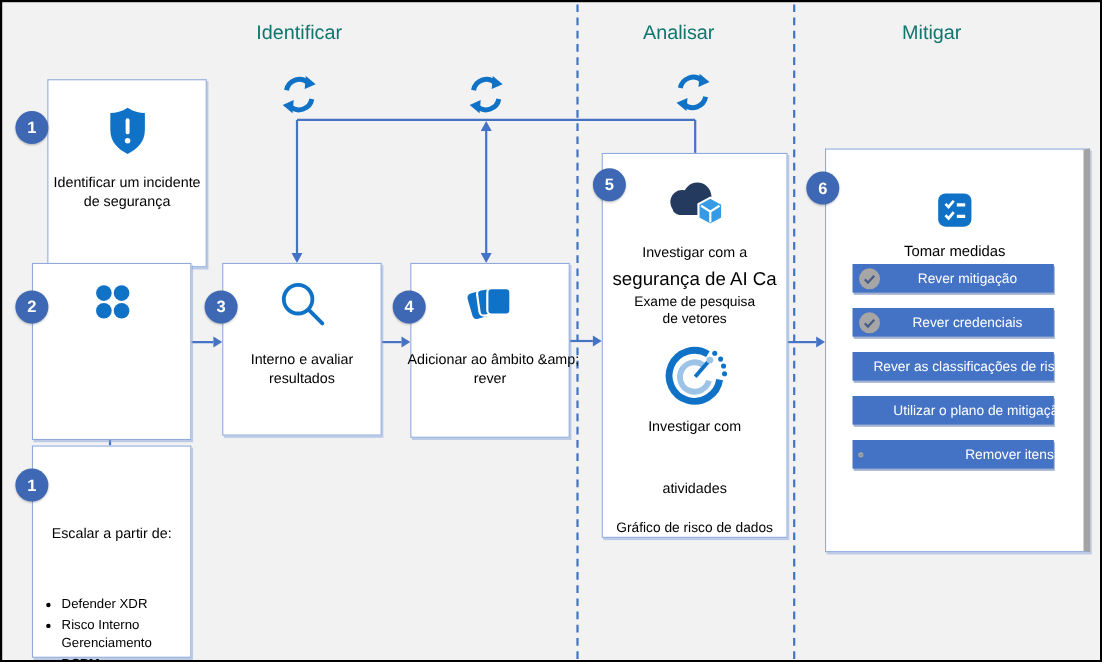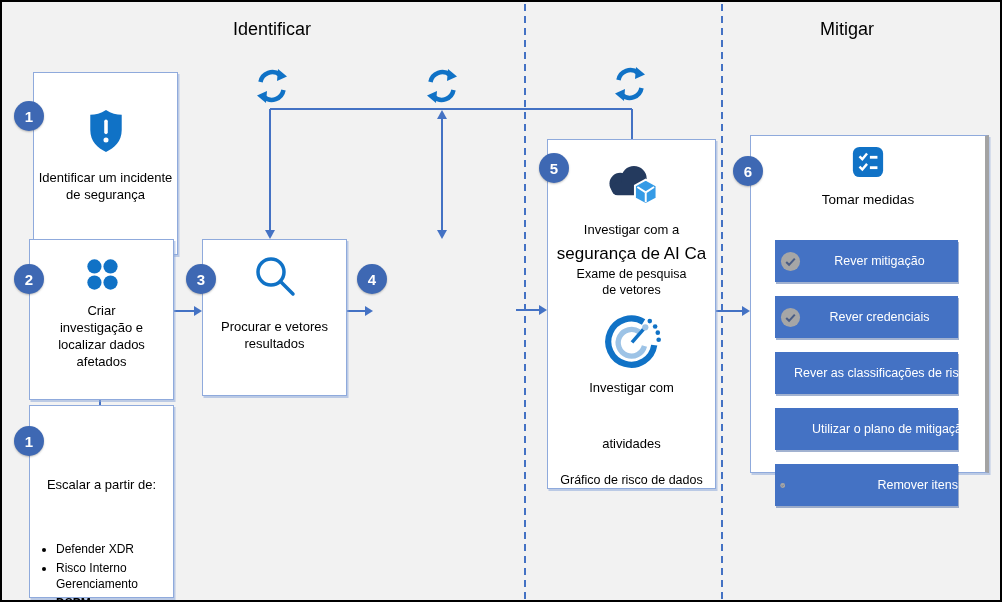--- a/index.html
+++ b/index.html
@@ -1,56 +1,56 @@
 <!DOCTYPE html>
 <html><head>
 <meta charset="utf-8">
 <style>
   html,body{margin:0;padding:0;background:#fff;font-family:"Liberation Sans","DejaVu Sans",sans-serif;}
   #stage{position:relative;width:1002px;height:602px;box-sizing:border-box;
          border:2px solid #000;background:#f2f2f2;overflow:hidden;color:#000;}
-  .phase-title{position:absolute;top:17px;font-size:18px;color:#000000;text-align:center;width:180px;z-index:2;}
+  .phase-title{position:absolute;top:17px;font-size:18px;color:#0f766e;text-align:center;width:180px;z-index:2;}
   svg.layer{position:absolute;left:0;top:0;z-index:1;}
   .node{position:absolute;background:#fff;border:1px solid #8faadc;
         box-shadow:1.5px 2px 0 rgba(142,169,219,.55);z-index:2;
         display:flex;flex-direction:column;align-items:center;}
   .badge{position:absolute;width:30px;height:30px;border-radius:50%;background:#3e68b3;
          color:#fff;font-size:15px;font-weight:bold;display:flex;align-items:center;
          justify-content:center;z-index:4;box-shadow:0 1px 2px rgba(0,0,0,.25);}
   .node-text{font-size:13px;line-height:17px;text-align:center;margin-top:39px;}
   .small-text{font-size:12.5px;line-height:16px;text-align:center;}
   .big-text{font-size:17px;line-height:20px;white-space:nowrap;}
   .nowrap{white-space:nowrap;}
   
-  #box1{left:31px;top:70px;width:143px;height:145px;padding-top:36px;}
+  #box1{left:41px;top:70px;width:143px;height:145px;padding-top:24px;}
   #box1 .node-text{margin-top:16px;}
   #box2{left:27px;top:237px;width:143px;height:143px;padding-top:16px;}
   #box2 .node-text{margin-top:10px;}
   #box3{left:200px;top:237px;width:143px;height:143px;padding-top:12px;}
   #box3 .node-text{margin-top:18px;}
   #box4{left:371px;top:237px;width:143px;height:143px;padding-top:14px;}
   #box4 .node-text{margin-top:22px;}
   #box4 .overflow-line{white-space:nowrap;align-self:flex-start;padding-left:6px;}
   #escalate{left:27px;top:403px;width:143px;height:175px;padding-top:16px;gap:38px;}
   #escalate .node-text{margin-top:16px;}
   #escalate ul{margin:10px 0 0 0;padding-left:26px;align-self:flex-start;font-size:12px;line-height:16px;width:100px;}
   #escalate li{margin-bottom:3px;}
   #escalate li.bold{font-weight:bold;}
   #box5{left:545px;top:137px;width:167px;height:326px;padding-top:22px;justify-content:flex-end;}
   #box5 .l1{margin-top:12px;}
   #box5 .l2{margin-top:6px;}
   #box5 .l34{margin-top:2px;}
   #box5 .gauge{margin-top:16px;}
   #box5 .l5{margin-top:8px;}
   #box5 .l7{margin-top:20px;}
-  #box6{left:748px;top:133px;width:234px;height:327px;padding-top:9px;
-        border-right:4px solid #a3a3a3;}
+  #box6{left:748px;top:133px;width:234px;height:327px;padding-top:38px;
+        border-right:6px solid #a3a3a3;}
   #box6 .node-text{margin-top:12px;font-size:13.5px;}
   .btn-stack{position:absolute;left:24px;top:104px;width:183px;}
-  .action-btn{width:183px;height:42px;background:#4472c4;margin-bottom:14px;
+  .action-btn{width:183px;height:26px;background:#4472c4;margin-bottom:14px;
               box-shadow:1px 2px 0 rgba(48,84,150,.45);display:flex;align-items:center;
               padding-left:5px;box-sizing:border-box;}
   .action-btn .lbl{color:#fff;font-size:12.5px;white-space:nowrap;}
   .b-center{flex:1;display:flex;justify-content:center;}
   .b-off1 .lbl{margin-left:14px;}
   .b-off2 .lbl{margin-left:32px;}
   .b-off3 .lbl{margin-left:92px;}
   .sync{position:absolute;z-index:2;}
 </style>
 </head>
@@ -80,20 +80,21 @@
       <polygon points="93,229 103,229 98,237"></polygon>
       <polygon points="93,389 103,389 98,381"></polygon>
       <polygon points="192,304 192,314 200,309"></polygon>
       <polygon points="363,304 363,314 371,309"></polygon>
       <polygon points="537,303 537,313 545,308"></polygon>
       <polygon points="740,304 740,314 748,309"></polygon>
     </g>
   </svg>
 
   <div class="phase-title" style="left:180px;">Identificar</div>
+  <div class="phase-title" style="left:525px;">Analisar</div>
   <div class="phase-title" style="left:755px;">Mitigar</div>
 
   <svg class="sync" style="left:252px;top:66px;" width="36" height="36" viewBox="0 0 36 36">
     <path d="M6.5,14 A12,12 0 0 1 26,7" fill="none" stroke="#1072c6" stroke-width="4.5"></path>
     <polygon points="24,1 33,8.5 23,13" fill="#1072c6"></polygon>
     <path d="M29.5,22 A12,12 0 0 1 10,29" fill="none" stroke="#1072c6" stroke-width="4.5"></path>
     <polygon points="12,35 3,27.5 13,23" fill="#1072c6"></polygon>
   </svg>
   <svg class="sync" style="left:422px;top:66px;" width="36" height="36" viewBox="0 0 36 36">
     <path d="M6.5,14 A12,12 0 0 1 26,7" fill="none" stroke="#1072c6" stroke-width="4.5"></path>
@@ -128,26 +129,20 @@
     </div>
   </div>
 
   <div class="node" id="box2">
     <svg width="36" height="36" viewBox="0 0 38 38">
       <circle cx="11" cy="11" r="7.5" fill="#1072c6"></circle>
       <circle cx="28" cy="11" r="7.5" fill="#1072c6"></circle>
       <circle cx="11" cy="28" r="7.5" fill="#1072c6"></circle>
       <circle cx="28" cy="28" r="7.5" fill="#1072c6"></circle>
     </svg>
-    <div class="node-text">
-      <div>Criar</div>
-      <div>investigação e</div>
-      <div>localizar dados</div>
-      <div>afetados</div>
-    </div>
   </div>
 
   <div class="node" id="escalate">
     <svg width="36" height="42" viewBox="0 0 36 42">
       <path d="M18 1 C23 4.5 28 5.5 33 5.5 L33 20 C33 31 26 37 18 41 C10 37 3 31 3 20 L3 5.5 C8 5.5 13 4.5 18 1 Z" fill="#1072c6"></path>
       <rect x="16.3" y="10" width="3.4" height="14" rx="1.7" fill="#fff"></rect>
       <circle cx="18" cy="29.5" r="2.4" fill="#fff"></circle>
     </svg>
     <div class="node-text">Escalar a partir de:</div>
     <ul>
@@ -156,25 +151,40 @@
       <li class="bold">DSPM</li>
     </ul>
   </div>
 
   <div class="node" id="box3">
     <svg width="48" height="48" viewBox="0 0 48 48">
       <circle cx="20" cy="20" r="13" fill="none" stroke="#1072c6" stroke-width="3.5"></circle>
       <line x1="30" y1="30" x2="42" y2="42" stroke="#1072c6" stroke-width="3.5" stroke-linecap="round"></line>
     </svg>
     <div class="node-text">
-      <div>Procurar e vetores</div>
+      <div>Interno e avaliar</div>
       <div>resultados</div>
     </div>
   </div>
 
+  <div class="node" id="box4">
+    <svg width="46" height="42" viewBox="0 0 46 42">
+      <g transform="rotate(-16 20 22)">
+          <rect x="4" y="9" width="21" height="24" rx="4" fill="#1072c6"></rect>
+        </g>
+      <g transform="rotate(-8 23 22)">
+          <rect x="12" y="8" width="21" height="24" rx="4" fill="#1072c6" stroke="#fff" stroke-width="2"></rect>
+        </g>
+      <rect x="20" y="8" width="21" height="24" rx="4" fill="#1072c6" stroke="#fff" stroke-width="2"></rect>
+    </svg>
+    <div class="node-text">
+      <div class="overflow-line">Adicionar ao âmbito &amp;amp;</div>
+      <div>rever</div>
+    </div>
+  </div>
 
   <div class="node" id="box5">
     <svg width="66" height="48" viewBox="0 0 66 48">
       <circle cx="21" cy="22" r="11" fill="#243a5e"></circle>
       <circle cx="35" cy="17" r="13" fill="#243a5e"></circle>
       <rect x="12" y="21" width="32" height="13" rx="6.5" fill="#243a5e"></rect>
       <polygon points="47,18 58,24 58,37 47,43 36,37 36,24" fill="#359be6" stroke="#fff" stroke-width="2"></polygon>
       <line x1="47" y1="31" x2="38.5" y2="25.5" stroke="#fff" stroke-width="2"></line>
       <line x1="47" y1="31" x2="55.5" y2="25.5" stroke="#fff" stroke-width="2"></line>
       <line x1="47" y1="31" x2="47" y2="41" stroke="#fff" stroke-width="2"></line>

